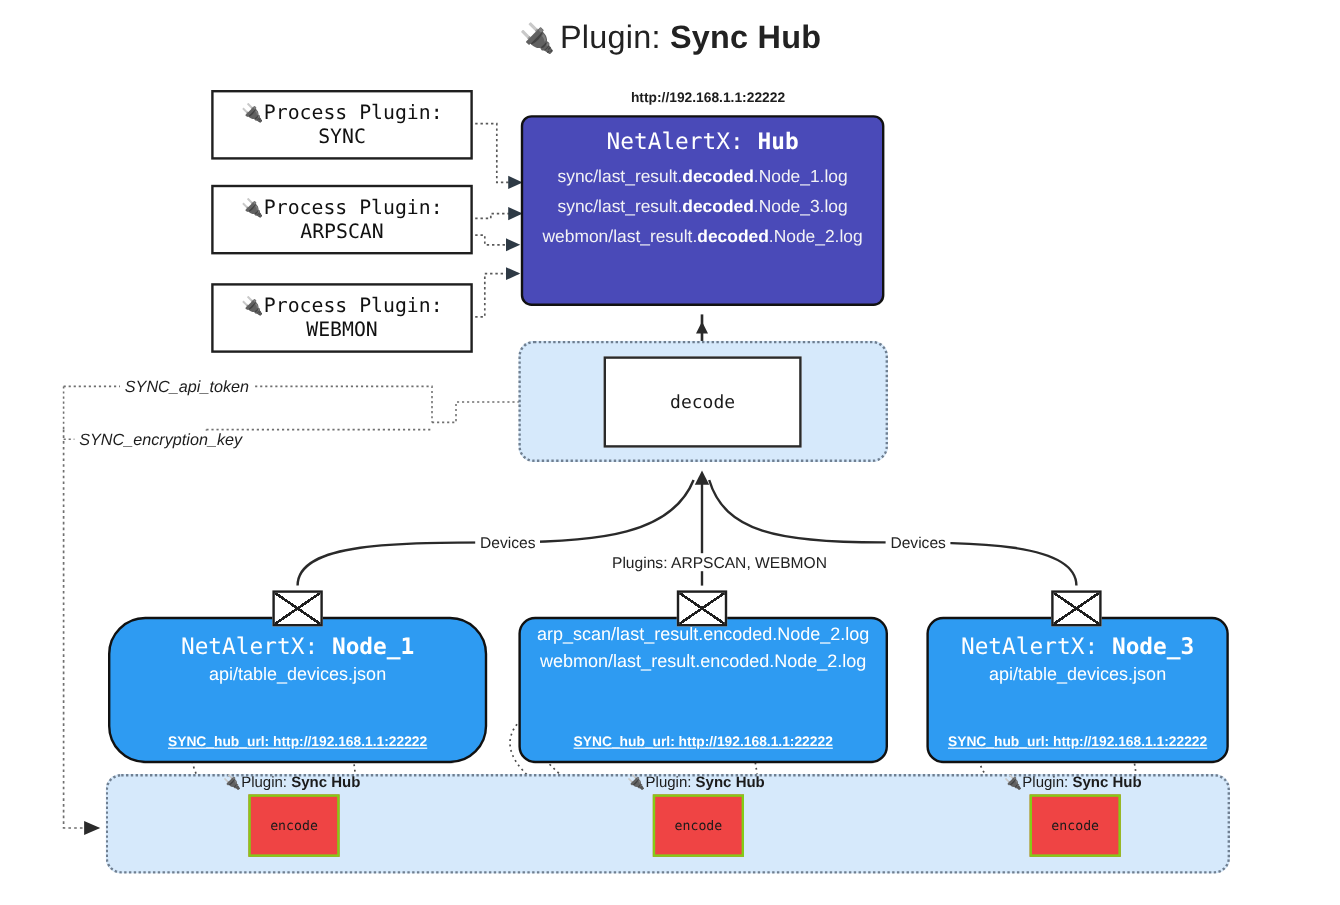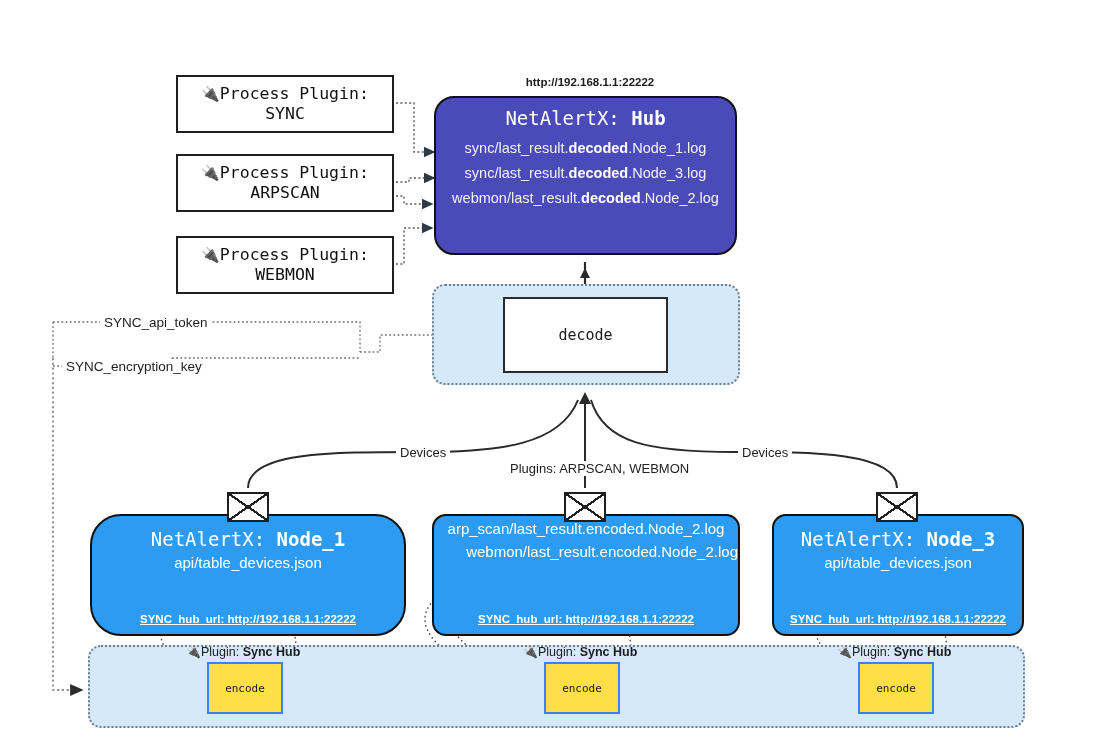--- a/index.html
+++ b/index.html
@@ -68,21 +68,21 @@
     font-weight: bold;
     color: #1d1d1d;
     white-space: nowrap;
   }
   #hub-box {
     position: absolute;
     left: 434px; top: 96px;
     width: 303px; height: 159px;
     background: #4a4ab8;
     border: 2.5px solid #111111;
-    border-radius: 20px;
+    border-radius: 9px;
     color: #ffffff;
     padding-top: 9px;
   }
   #hub-box .hub-title {
     text-align: center;
     font-family: "DejaVu Sans Mono", "Liberation Mono", monospace;
     font-size: 19px;
     margin-bottom: 7px;
     white-space: nowrap;
   }
@@ -118,20 +118,21 @@
   }
 
   
   .key-label {
     position: absolute;
     font-size: 13.5px;
     color: #1d1d1d;
     background: #ffffff;
     padding: 0 4px;
     white-space: nowrap;
+    font-style: italic;
   }
 
   
   .edge-label {
     position: absolute;
     font-size: 13px;
     color: #222222;
     background: #ffffff;
     padding: 0 4px;
     white-space: nowrap;
@@ -153,21 +154,21 @@
     white-space: nowrap;
   }
   .node-box .node-title .strong { font-weight: bold; }
   .node-box .node-line {
     text-align: center;
     font-size: 15px;
     margin-top: 4px;
     white-space: nowrap;
     color: #ffffff;
   }
-  .node-box .node-line.tight { margin-top: 6px; text-align: right; }
+  .node-box .node-line.tight { margin-top: 6px; }
   .node-box .node-foot {
     position: absolute;
     left: 0; bottom: 9px;
     width: 100%;
     text-align: center;
     font-size: 11.5px;
     font-weight: bold;
     color: #ffffff;
     white-space: nowrap;
     text-decoration: underline;
@@ -201,22 +202,22 @@
     position: absolute;
     left: 88px; top: 645px;
     width: 937px; height: 83px;
     background: #d6e9fb;
     border: 2px dotted #6f7f91;
     border-radius: 13px;
   }
   .encode-box {
     position: absolute;
     width: 76px; height: 52px;
-    background: #fde047;
-    border: 2px solid #3b82f6;
+    background: #ef4444;
+    border: 2px solid #84cc16;
     display: flex; align-items: center; justify-content: center;
     font-family: "DejaVu Sans Mono", "Liberation Mono", monospace;
     font-size: 11px;
     color: #1a1a1a;
   }
   .encode-caption {
     position: absolute;
     font-size: 12.5px;
     color: #1b1b1b;
     white-space: nowrap;
@@ -268,20 +269,24 @@
     <path d="M282,688 C308,682 300,600 250,534" fill="none" stroke="#4a4a4a" stroke-width="1.4" stroke-dasharray="1.6,3"></path>
 
     <path d="M440,572 C414,604 470,660 533,688" fill="none" stroke="#4a4a4a" stroke-width="1.4" stroke-dasharray="1.6,3" marker-end="url(#ahk)"></path>
     <path d="M434,600 C404,630 452,668 533,690" fill="none" stroke="#4a4a4a" stroke-width="1.4" stroke-dasharray="1.6,3"></path>
     <path d="M620,688 C644,678 630,600 588,534" fill="none" stroke="#4a4a4a" stroke-width="1.4" stroke-dasharray="1.6,3"></path>
 
     <path d="M822,568 C800,600 806,652 864,688" fill="none" stroke="#4a4a4a" stroke-width="1.4" stroke-dasharray="1.6,3" marker-end="url(#ahk)"></path>
     <path d="M934,688 C960,680 948,600 900,534" fill="none" stroke="#4a4a4a" stroke-width="1.4" stroke-dasharray="1.6,3"></path>
   </svg>
 
+  <div id="page-title" class="layer">
+    <span class="plug">🔌</span><span>Plugin:</span>
+    <span class="strong">Sync Hub</span>
+  </div>
 
   <div class="proc-box layer" style="left:176px; top:75px;">
     <div class="l1"><span class="plug">🔌</span><span>Process Plugin:</span></div>
     <div class="l2">SYNC</div>
   </div>
   <div class="proc-box layer" style="left:176px; top:154px;">
     <div class="l1"><span class="plug">🔌</span><span>Process Plugin:</span></div>
     <div class="l2">ARPSCAN</div>
   </div>
   <div class="proc-box layer" style="left:176px; top:236px;">

